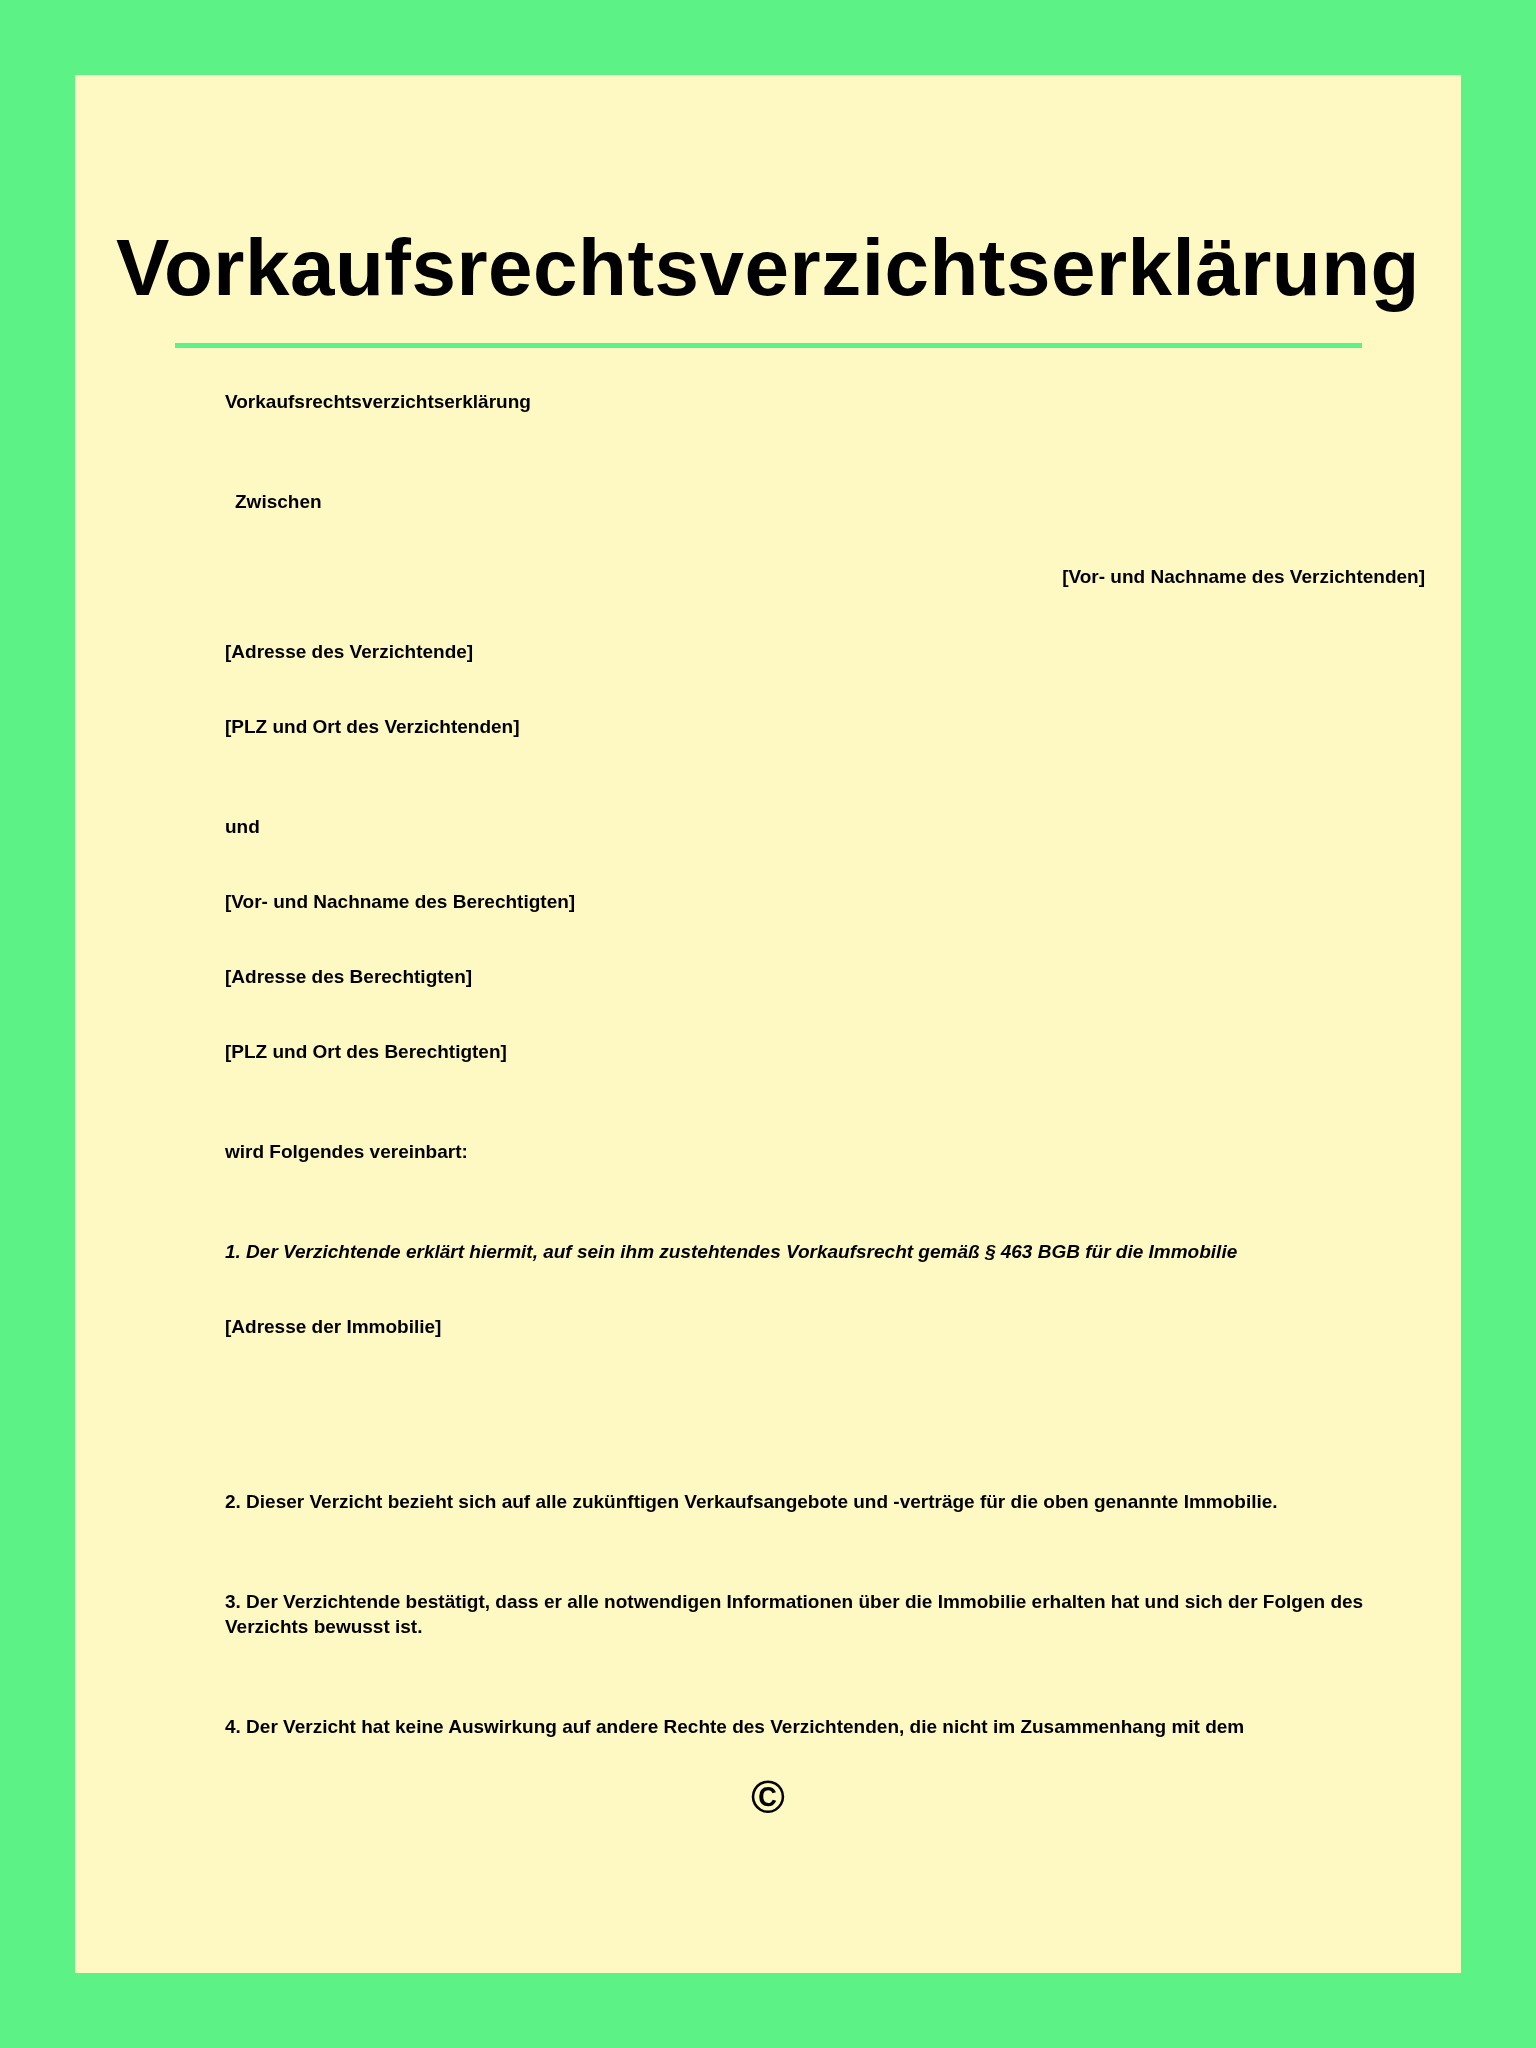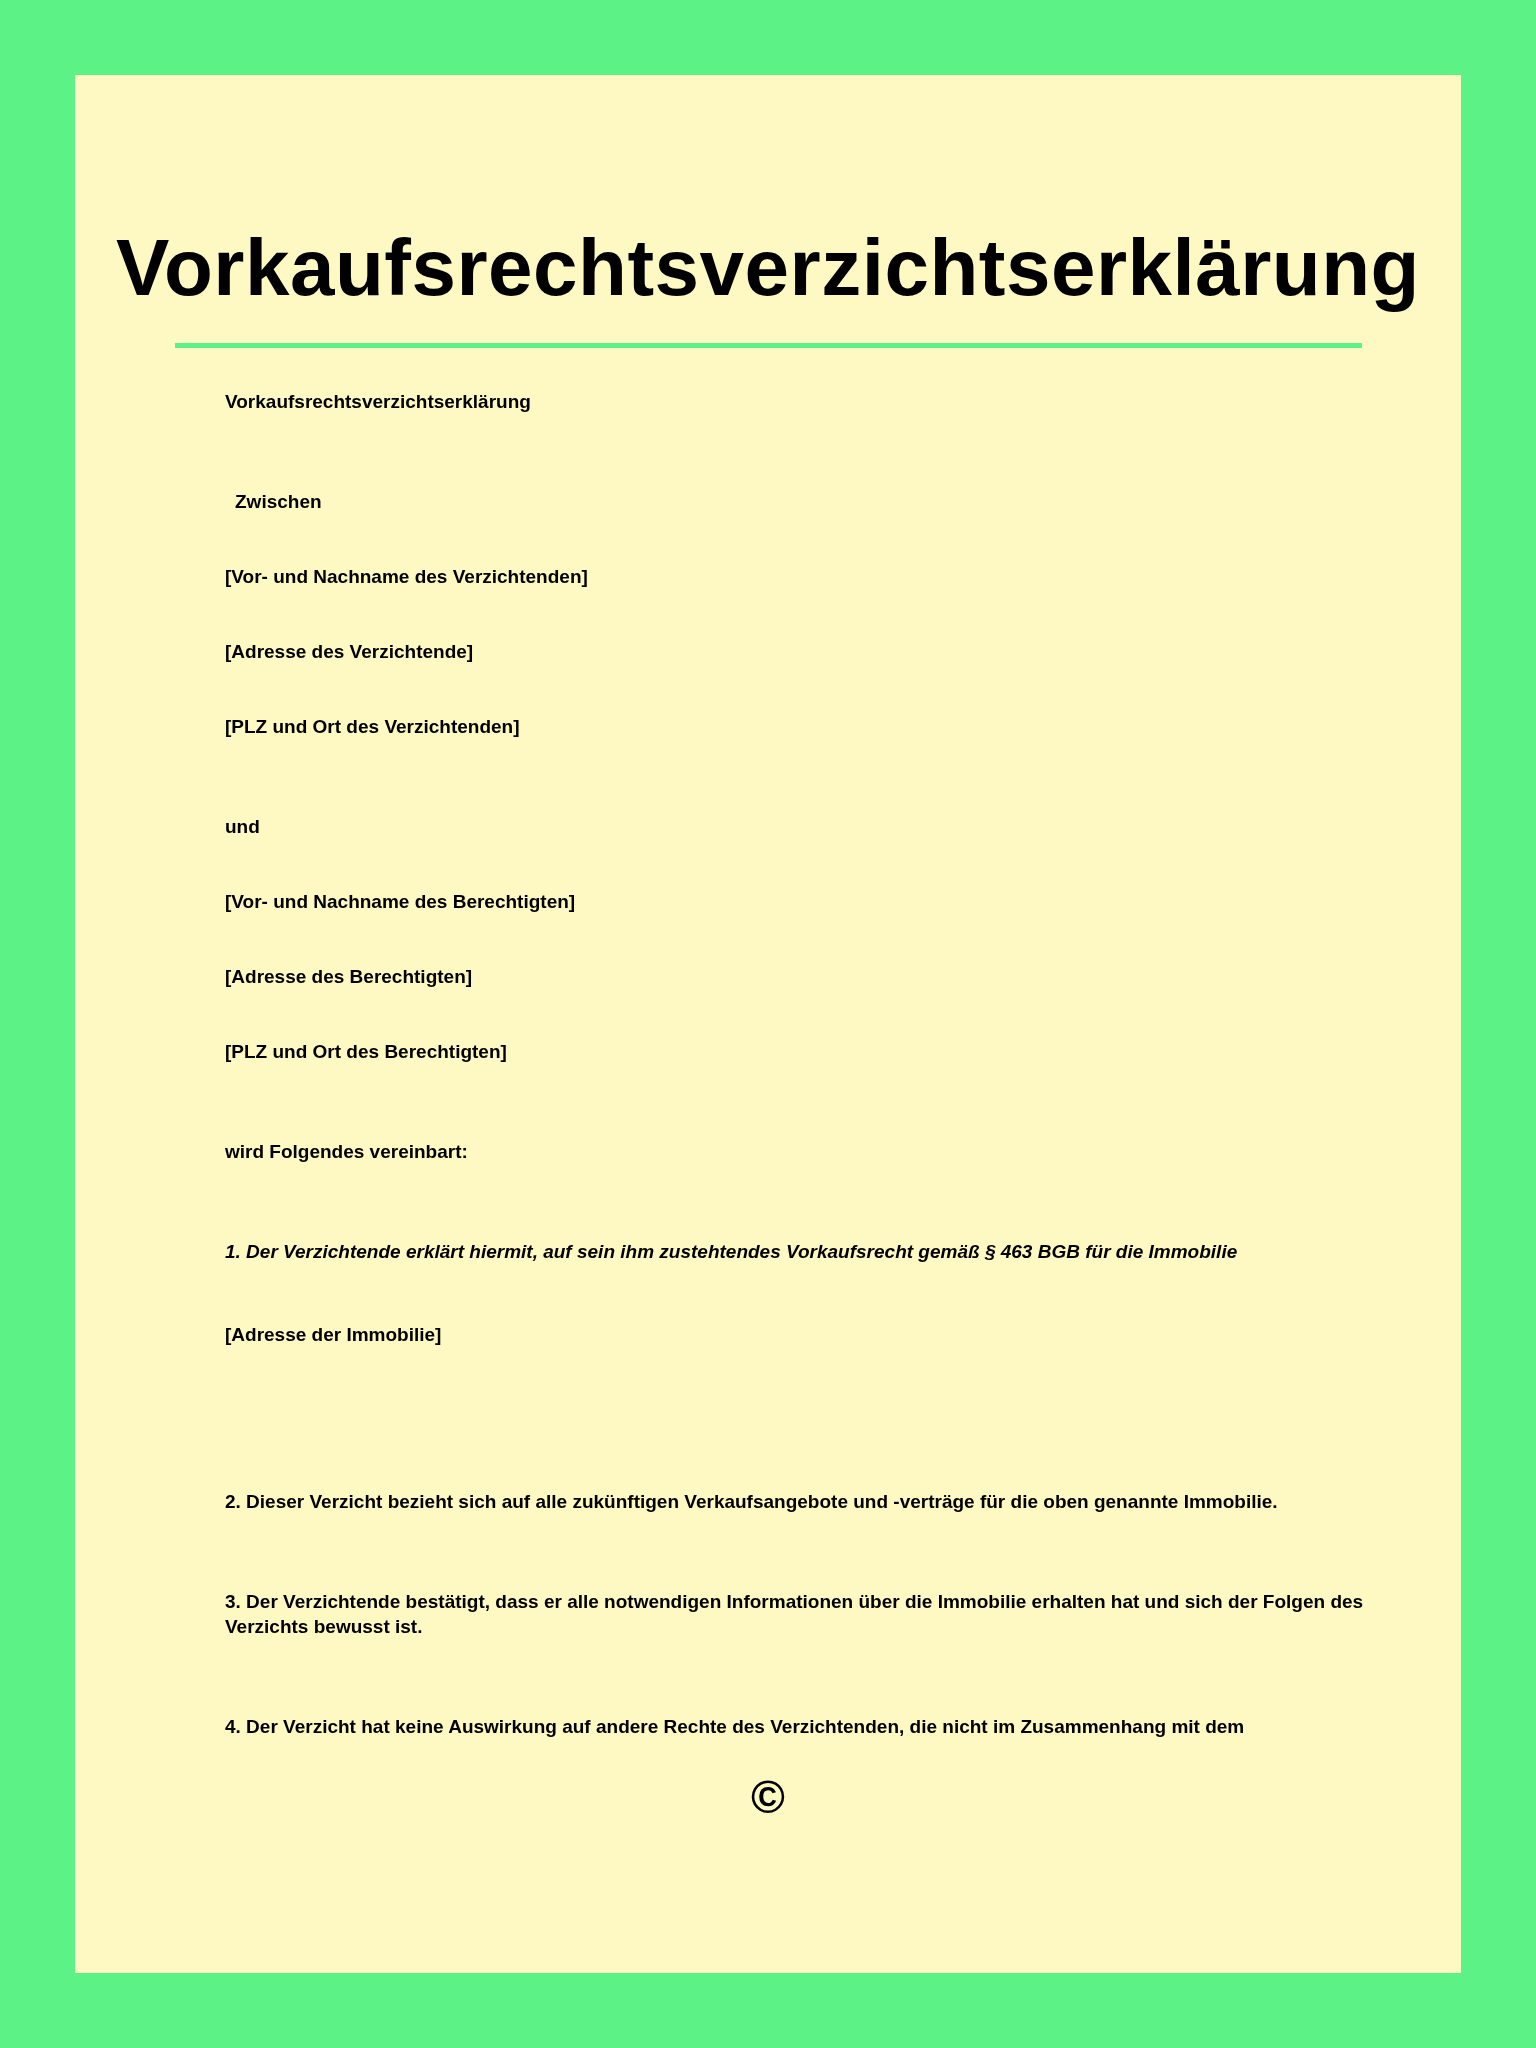--- a/index.html
+++ b/index.html
@@ -68,28 +68,28 @@
   </style>
 </head>
 <body>
 
 <div class="page">
   <h1 class="title">Vorkaufsrechtsverzichtserklärung</h1>
   <div class="rule"></div>
 
   <p class="line" style="top:314px;">Vorkaufsrechtsverzichtserklärung</p>
   <p class="line" style="top:414px;margin-left:10px;">Zwischen</p>
-  <p class="line" style="top:489px;">[Vor- und Nachname des Verzichtenden]</p>
+  <p class="line" style="top:489px;text-align:right;">[Vor- und Nachname des Verzichtenden]</p>
   <p class="line" style="top:564px;">[Adresse des Verzichtende]</p>
   <p class="line" style="top:639px;">[PLZ und Ort des Verzichtenden]</p>
   <p class="line" style="top:739px;">und</p>
   <p class="line" style="top:814px;">[Vor- und Nachname des Berechtigten]</p>
   <p class="line" style="top:889px;">[Adresse des Berechtigten]</p>
   <p class="line" style="top:964px;">[PLZ und Ort des Berechtigten]</p>
   <p class="line" style="top:1064px;">wird Folgendes vereinbart:</p>
   <p class="line" style="top:1164px;font-style:italic;">1. Der Verzichtende erklärt hiermit, auf sein ihm zustehtendes Vorkaufsrecht gemäß § 463 BGB für die Immobilie</p>
-  <p class="line" style="top:1239px;margin-top:8px;">[Adresse der Immobilie]</p>
+  <p class="line" style="top:1239px;">[Adresse der Immobilie]</p>
   <p class="line" style="top:1414px;">2. Dieser Verzicht bezieht sich auf alle zukünftigen Verkaufsangebote und -verträge für die oben genannte Immobilie.</p>
   <p class="line" style="top:1514px; width:1140px;">3. Der Verzichtende bestätigt, dass er alle notwendigen Informationen über die Immobilie erhalten hat und sich der Folgen des Verzichts bewusst ist.</p>
   <p class="line" style="top:1639px;">4. Der Verzicht hat keine Auswirkung auf andere Rechte des Verzichtenden, die nicht im Zusammenhang mit dem</p>
 
   <div class="copyright">©</div>
 </div>
 
 </body></html>

